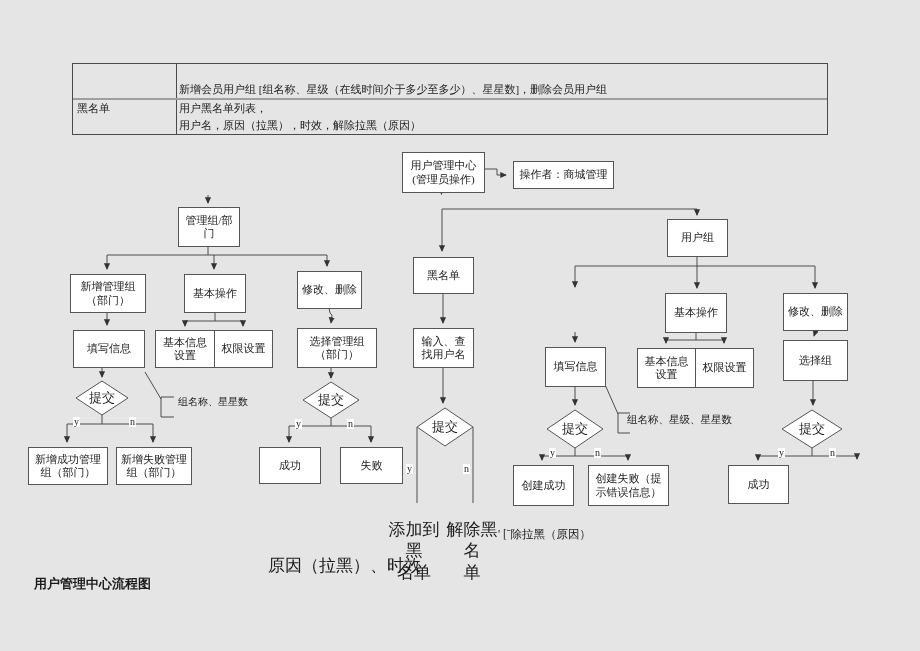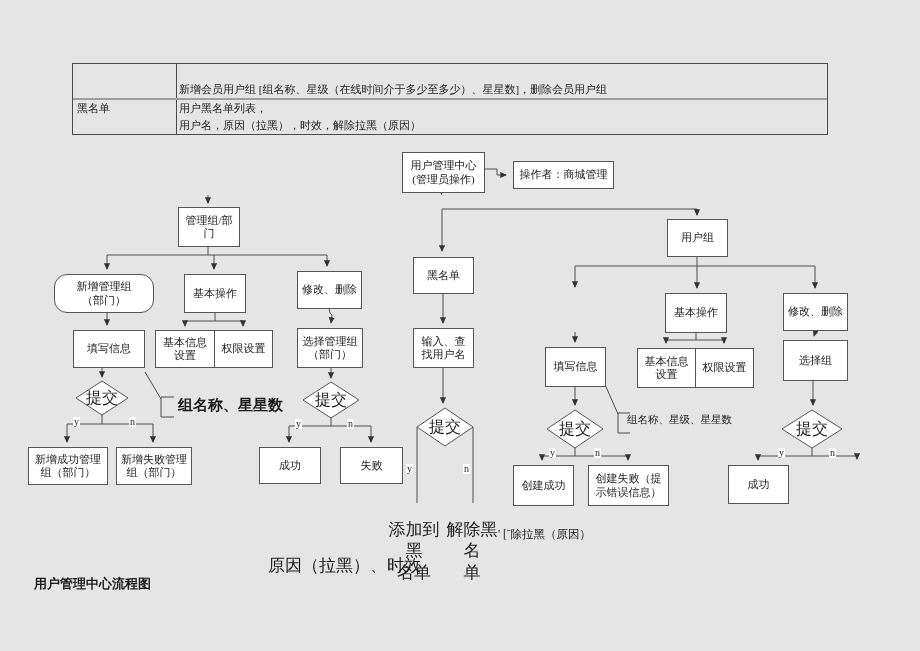--- a/index.html
+++ b/index.html
@@ -14,21 +14,21 @@
   .tbl .cdiv{position:absolute;left:103px;top:0;width:1px;height:100%;background:#4a4a4a;}
   .tbl .rdiv{position:absolute;left:0;top:34px;width:100%;height:2px;background:#a39ca3;}
   .tbl .cell{position:absolute;font-size:11px;line-height:1.2;white-space:nowrap;}
   
   .node{
     position:absolute;z-index:2;background:#fff;border:1px solid #555;
     box-sizing:border-box;display:flex;align-items:center;justify-content:center;
     text-align:center;font-size:11px;line-height:1.2;white-space:pre-line;
   }
   .dtext{position:absolute;z-index:2;transform:translate(-50%,-50%);
-         font-size:16px;white-space:nowrap;}
+         font-size:13px;white-space:nowrap;}
   .ftext{position:absolute;z-index:2;font-size:17px;line-height:1.25;
          text-align:center;white-space:pre-line;}
   .yn{position:absolute;z-index:3;font-size:10px;line-height:1;background:#fff;
       padding:0 1px;}
   .caption{position:absolute;z-index:2;font-family:"Liberation Sans","DejaVu Sans",sans-serif;
            font-weight:bold;font-size:13px;}
   .notewrap{white-space:nowrap;text-align:left;}
 </style>
 </head>
 <body>
@@ -125,29 +125,29 @@
     <div class="cell" style="left:106px;top:38px;">用户黑名单列表，</div>
     <div class="cell" style="left:106px;top:55px;">用户名，原因（拉黑），时效，解除拉黑（原因）</div>
   </div>
 
   <div class="node" style="left:513px;top:161px;width:101px;height:28px;">操作者：商城管理</div>
   <div class="node" style="left:402px;top:152px;width:83px;height:41px;">用户管理中心
 (管理员操作)</div>
 
   <div class="node" style="left:178px;top:207px;width:62px;height:40px;">管理组/部
 门</div>
-  <div class="node" style="left:54px;top:274px;width:100px;height:39px;border-radius:13px;">新增管理组
+  <div class="node" style="left:70px;top:274px;width:76px;height:39px;">新增管理组
 （部门）</div>
   <div class="node" style="left:184px;top:274px;width:62px;height:39px;">基本操作</div>
   <div class="node" style="left:297px;top:271px;width:65px;height:38px;">修改、删除</div>
   <div class="node" style="left:73px;top:330px;width:72px;height:38px;">填写信息</div>
   <div class="node" style="left:155px;top:330px;width:60px;height:38px;">基本信息
 设置</div>
   <div class="node" style="left:214px;top:330px;width:59px;height:38px;">权限设置</div>
-  <div class="node" style="left:297px;top:328px;width:66px;height:40px;">选择管理组
+  <div class="node" style="left:297px;top:328px;width:80px;height:40px;">选择管理组
 （部门）</div>
   <div class="node" style="left:28px;top:447px;width:80px;height:38px;">新增成功管理
 组（部门）</div>
   <div class="node" style="left:116px;top:447px;width:76px;height:38px;">新增失败管理
 组（部门）</div>
   <div class="node" style="left:259px;top:447px;width:62px;height:37px;">成功</div>
   <div class="node" style="left:340px;top:447px;width:63px;height:37px;">失败</div>
 
   <div class="node" style="left:413px;top:257px;width:61px;height:37px;">黑名单</div>
   <div class="node" style="left:413px;top:328px;width:61px;height:40px;">输入、查
@@ -182,17 +182,17 @@
   <span class="yn" style="left:594px;top:448px;">n</span>
   <span class="yn" style="left:778px;top:448px;">y</span>
   <span class="yn" style="left:829px;top:448px;">n</span>
 
   <div class="ftext" style="left:384px;top:519px;width:60px;">添加到黑
 名单</div>
   <div class="ftext" style="left:445px;top:519px;width:54px;">解除黑名
 单</div>
   <div class="ftext notewrap" style="left:498px;top:527px;font-size:11.5px;">' [ˉ除拉黑（原因）</div>
   <div class="ftext notewrap" style="left:268px;top:555px;">原因（拉黑）、时效</div>
-  <div class="ftext notewrap" style="left:178px;top:396px;font-size:15px;font-weight:bold;">组名称、星星数</div>
+  <div class="ftext notewrap" style="left:178px;top:396px;font-size:10px;">组名称、星星数</div>
   <div class="ftext notewrap" style="left:627px;top:413px;font-size:10.5px;">组名称、星级、星星数</div>
   <div class="caption" style="left:34px;top:575px;">用户管理中心流程图</div>
 
 </div>
 
 </body></html>

